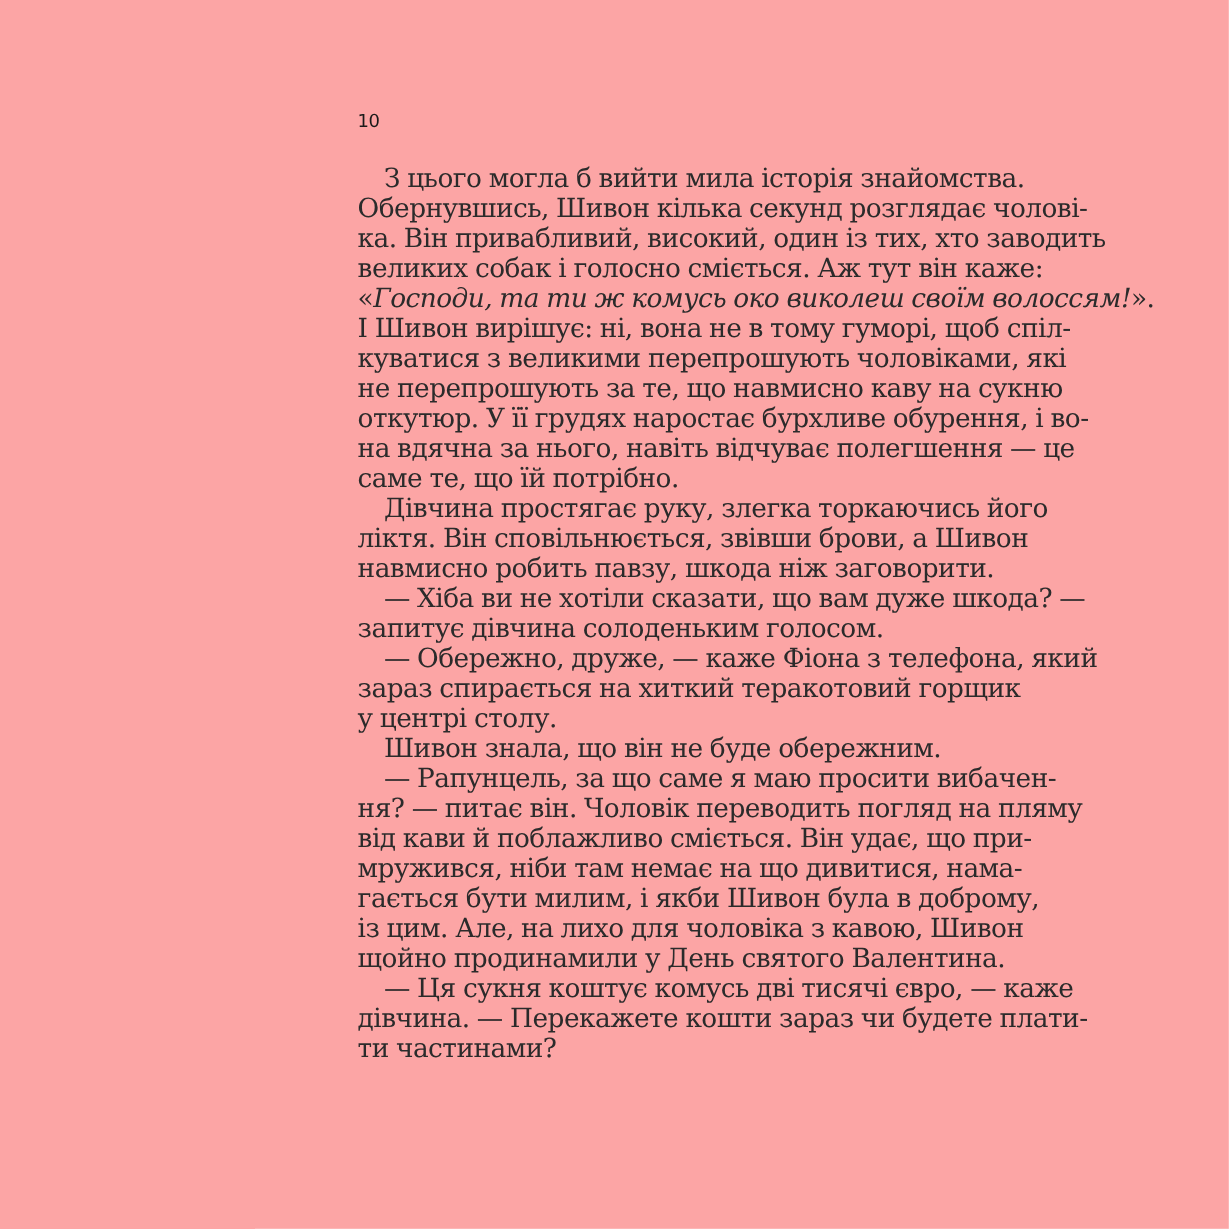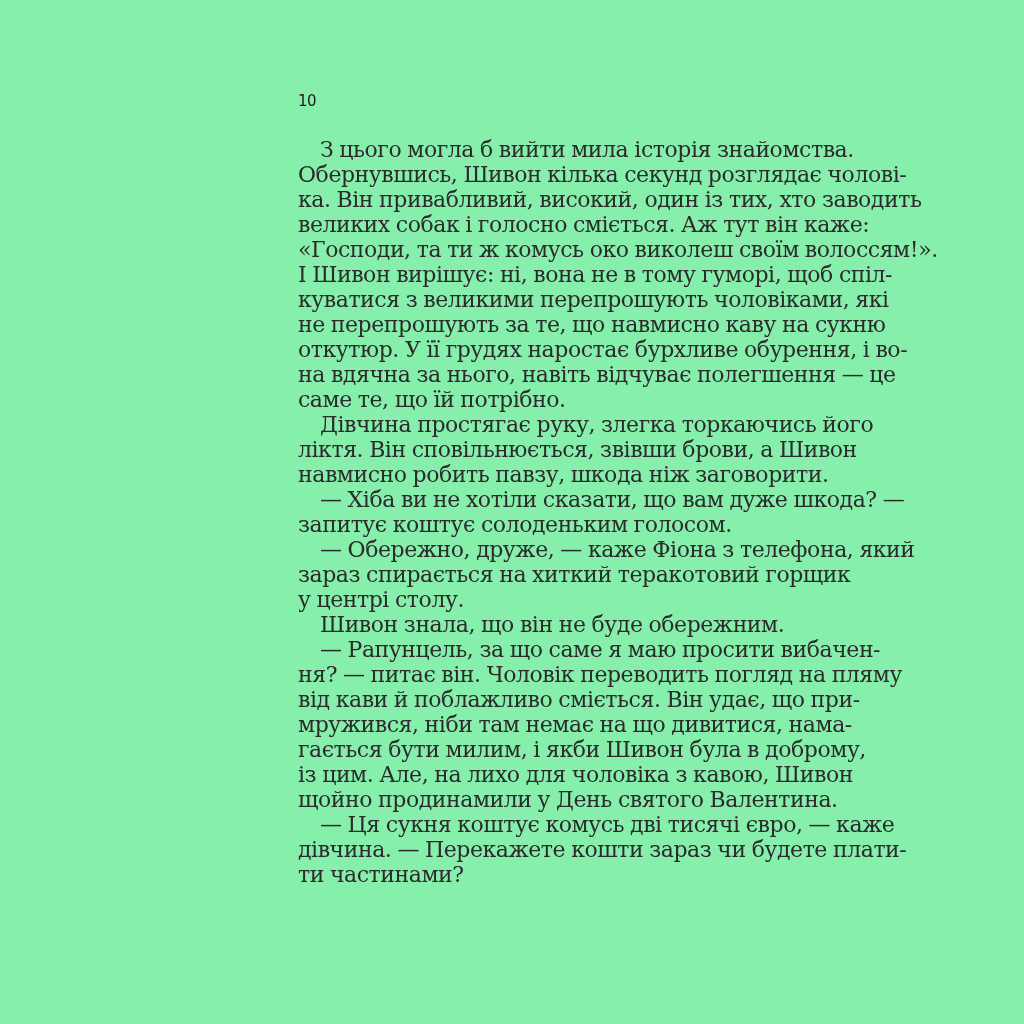--- a/index.html
+++ b/index.html
@@ -10,21 +10,21 @@
     body {
       width: 1024px;
       height: 1024px;
       position: relative;
       overflow: hidden;
     }
     .page {
       position: absolute;
       left: 0; top: 0;
       width: 1024px; height: 1024px;
-      background: #86efac;
+      background: #fca5a5;
     }
     .page-number {
       position: absolute;
       left: 298px;
       top: 92px;
       font-family: "DejaVu Sans", sans-serif;
       font-size: 15px;
       color: #1a1a1a;
       letter-spacing: -0.5px;
     }
@@ -47,20 +47,21 @@
       text-align-last: justify;
       height: 25px;
     }
     .line.last {
       text-align-last: left;
     }
     .line.indent {
       padding-left: 22px;
     }
     .italic {
+      font-style: italic;
       margin-top: 28px;
     }
   </style>
 </head>
 <body>
 
 <div class="page">
   <div class="page-number">10</div>
   <div class="text-block" id="text-block">
       <span class="line indent">З цього могла б вийти мила історія знайомства.</span>
@@ -71,21 +72,21 @@
       <span class="line">І Шивон вирішує: ні, вона не в тому гуморі, щоб спіл-</span>
       <span class="line">куватися з великими перепрошують чоловіками, які</span>
       <span class="line">не перепрошують за те, що навмисно каву на сукню</span>
       <span class="line">откутюр. У її грудях наростає бурхливе обурення, і во-</span>
       <span class="line">на вдячна за нього, навіть відчуває полегшення — це</span>
       <span class="line last">саме те, що їй потрібно.</span>
       <span class="line indent">Дівчина простягає руку, злегка торкаючись його</span>
       <span class="line">ліктя. Він сповільнюється, звівши брови, а Шивон</span>
       <span class="line last">навмисно робить павзу, шкода ніж заговорити.</span>
       <span class="line indent">— Хіба ви не хотіли сказати, що вам дуже шкода? —</span>
-      <span class="line last">запитує коштує солоденьким голосом.</span>
+      <span class="line last">запитує дівчина солоденьким голосом.</span>
       <span class="line indent">— Обережно, друже, — каже Фіона з телефона, який</span>
       <span class="line">зараз спирається на хиткий теракотовий горщик</span>
       <span class="line last">у центрі столу.</span>
       <span class="line indent last">Шивон знала, що він не буде обережним.</span>
       <span class="line indent">— Рапунцель, за що саме я маю просити вибачен-</span>
       <span class="line">ня? — питає він. Чоловік переводить погляд на пляму</span>
       <span class="line">від кави й поблажливо сміється. Він удає, що при-</span>
       <span class="line">мружився, ніби там немає на що дивитися, нама-</span>
       <span class="line">гається бути милим, і якби Шивон була в доброму,</span>
       <span class="line">із цим. Але, на лихо для чоловіка з кавою, Шивон</span>

